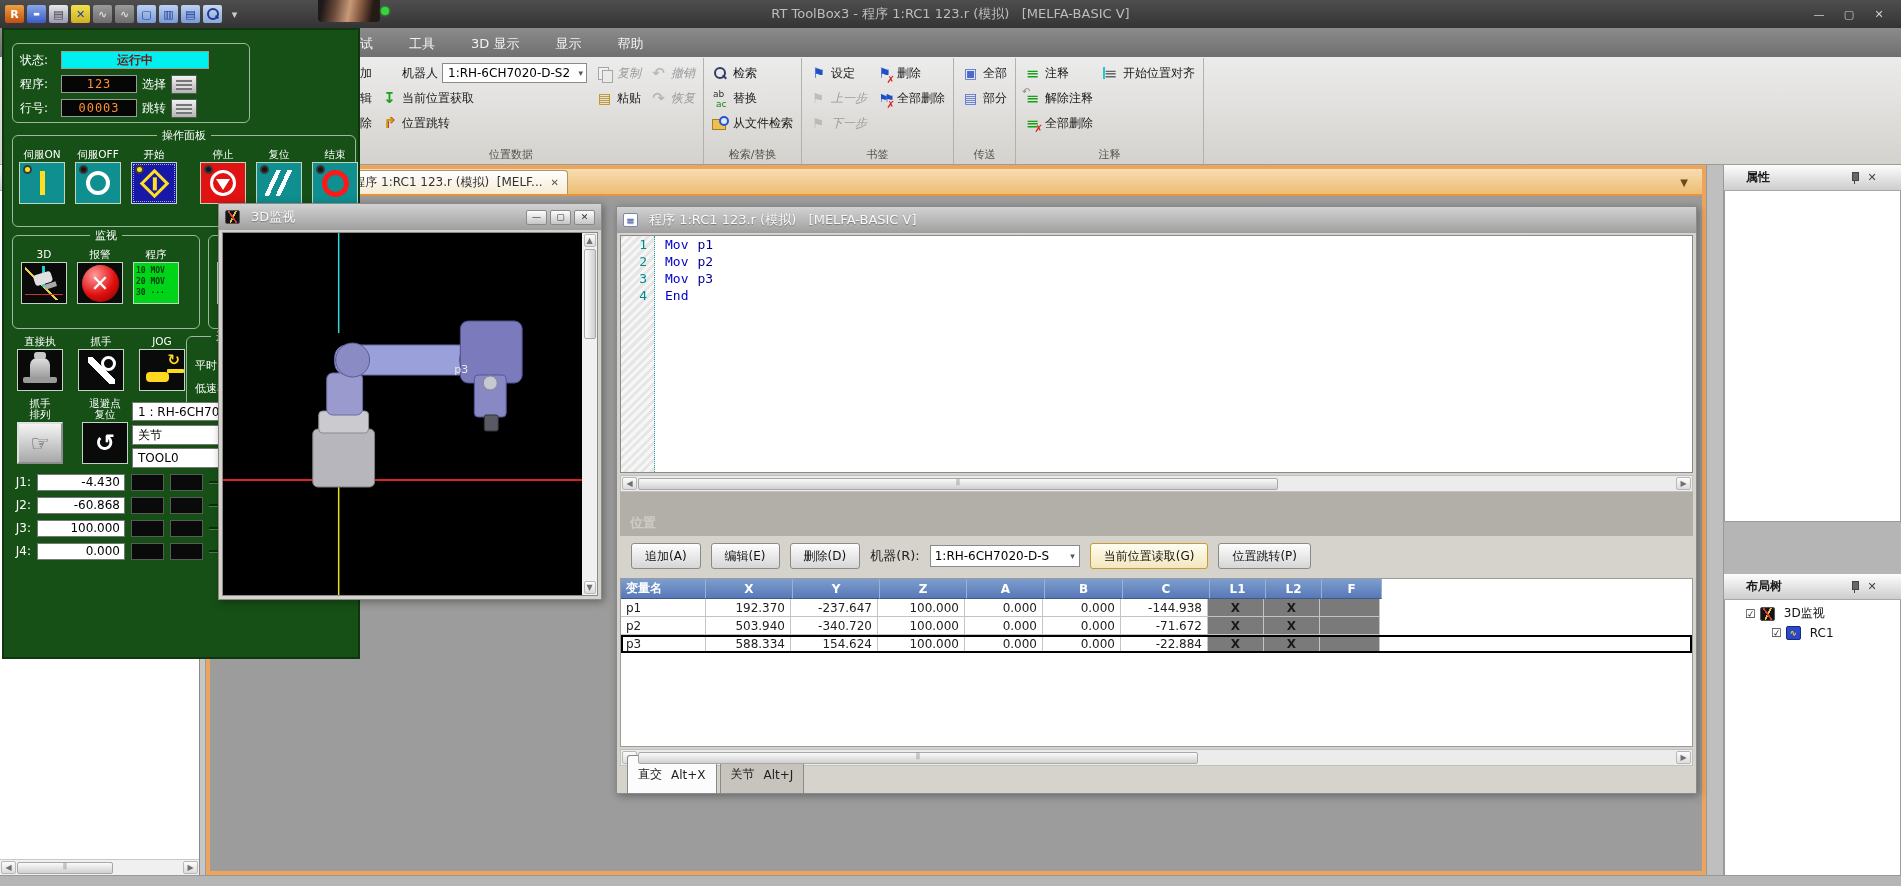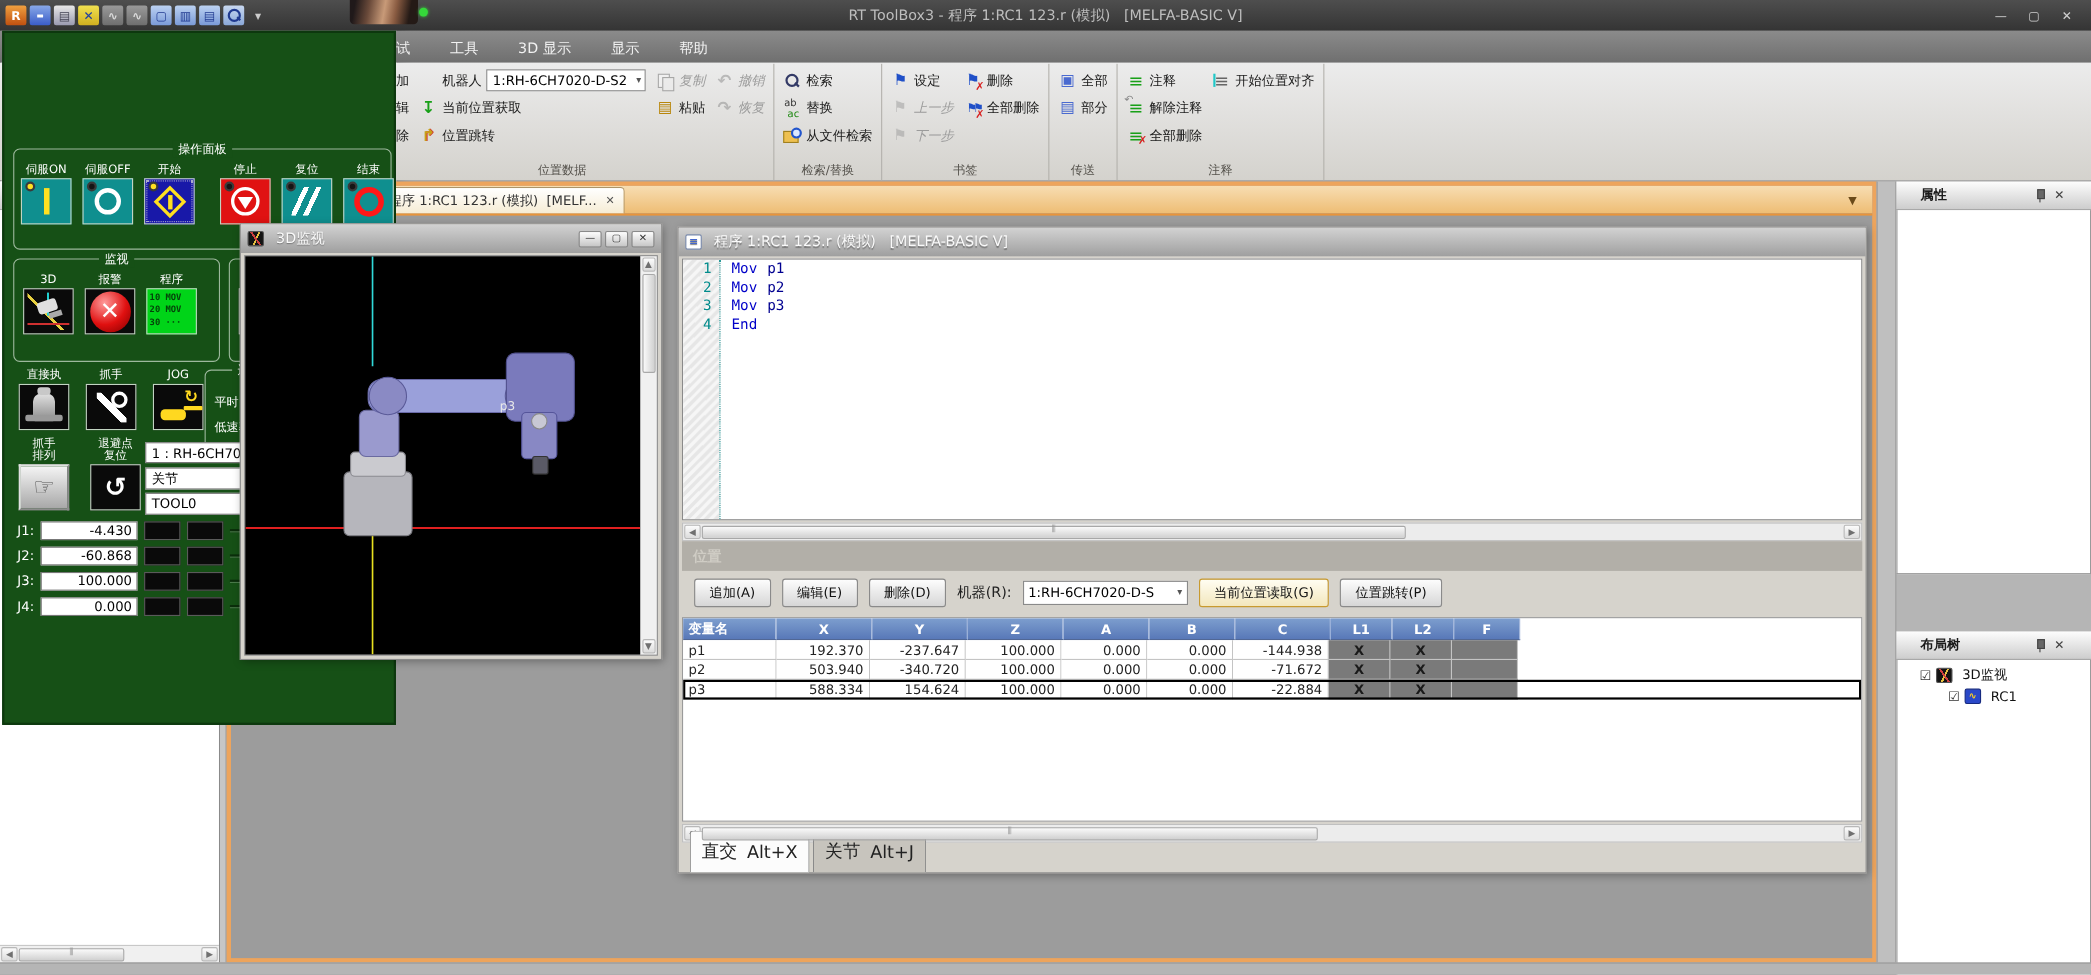--- a/index.html
+++ b/index.html
@@ -228,21 +228,21 @@
   #wprog { left:616px; top:206px; width:1081px; height:588px; z-index:1; display:flex; flex-direction:column; }
   .codewrap { height:238px; margin:2px 3px 0 3px; background:#fff; border:1px solid #8a8a8a; position:relative; overflow:hidden; }
   .gutterbg { position:absolute; left:0; top:0; bottom:0; width:34px;
     background:repeating-linear-gradient(135deg,#e6e6e6 0 3px,#f6f6f6 3px 6px); border-right:1px dotted #2a9a9a; }
   .cline { position:relative; height:17px; display:flex; align-items:center;
     font-family:"DejaVu Sans Mono","Liberation Mono",monospace; font-size:13px; }
   .lnum { width:30px; flex:none; text-align:right; color:#008b8b; padding-right:4px; position:relative; z-index:1; }
   .kw { color:#0000c8; margin-left:14px; }
   .codearg { color:#000090; margin-left:9px; }
   .hsb { height:17px; margin:0 3px; background:#ececec; border:1px solid #c0c0c0; display:flex; align-items:center; padding:0 1px; }
-  .band { height:27px; background:#b2afa8; margin:0 3px; display:flex; align-items:flex-end; padding:0 0 4px 10px; }
+  .band { height:44px; background:#b2afa8; margin:0 3px; display:flex; align-items:flex-end; padding:0 0 4px 10px; }
   .band-label { color:#cfccc4; font-weight:bold; font-size:13px; }
   .ptoolbar { height:40px; display:flex; align-items:center; gap:10px; padding-left:14px; }
   .pbtn { height:26px; padding:0 13px; background:linear-gradient(#fdfdfd,#d6d6d6); border:1px solid #8a8a8a;
     border-radius:3px; font-size:12px; display:flex; align-items:center; color:#111; }
   .pbtn.hl { border:1px solid #c89a30; background:linear-gradient(#fffdf2,#f3e7bd); }
   .rselect2 { height:22px; background:#fff; border:1px solid #8a8a8a; display:flex; align-items:center;
     width:150px; justify-content:space-between; padding:0 4px; color:#000; }
   .rselect2 .dd { font-size:9px; color:#555; }
   .tablewrap { flex:1; background:#fff; border:1px solid #9a9a9a; margin:2px 3px 0 3px; overflow:hidden; }
   .ptr { display:flex; }
@@ -259,21 +259,21 @@
   .vals .ptd:nth-of-type(4),.vals .ptd:nth-of-type(5){ width:78px; }
   .cl1,.cl2 { width:56px; }
   .cf { width:60px; }
   .phead .ptd:nth-of-type(1){width:85px} .phead .ptd:nth-of-type(2),.phead .ptd:nth-of-type(3),.phead .ptd:nth-of-type(4),.phead .ptd:nth-of-type(7){width:87px}
   .phead .ptd:nth-of-type(5),.phead .ptd:nth-of-type(6){width:78px}
   .phead .ptd:nth-of-type(8),.phead .ptd:nth-of-type(9){width:56px}
   .phead .ptd:nth-of-type(10){width:60px}
   .ptr.selected { outline:2px solid #000; outline-offset:-2px; }
   .btabs { height:27px; display:flex; align-items:flex-end; padding-left:10px; gap:3px; }
   .btab { height:38px; padding:0 10px; display:flex; gap:9px; align-items:center; border:1px solid #8a8a8a;
-    border-bottom:none; border-radius:3px 3px 0 0; background:#c7c4bd; font-size:16px; color:#222; }
+    border-bottom:none; border-radius:3px 3px 0 0; background:#c7c4bd; font-size:12px; color:#222; }
   .btab.active { background:#fcfcfc; }
 
   
   #oppanel { left:1325px; top:194px; width:362px; height:661px; z-index:6; display:flex; flex-direction:column;
     background:#c9c9c9; border:1px solid #6a6a6a; box-shadow:3px 3px 10px rgba(0,0,0,.4); }
   .opbody { flex:1; background:#165016; border:2px solid #0d380e; margin:1px; position:relative; color:#fff; }
   .gbox { position:absolute; border:1px solid #9db89d; border-radius:6px; }
   .glegend { position:absolute; top:-8px; left:50%; transform:translateX(-50%); background:#165016;
     padding:0 5px; font-size:11px; color:#fff; white-space:nowrap; }
   .oprow { display:flex; align-items:center; height:24px; padding:0 7px; gap:5px; font-size:12px; color:#fff; }
@@ -1033,20 +1033,38 @@
       </div>
     </div>
 </div>
 
 <div id="oppanel">
   <div class="wtitle">
     <span class="pre">1:RC1  模拟</span>
     <div class="wbtns"><span class="wb">✕</span></div>
   </div>
   <div class="opbody">
+    <div class="gbox statusbox">
+      <div class="oprow">
+        <span class="olabel">状态:</span>
+        <span class="ofield cyan">运行中</span>
+      </div>
+      <div class="oprow">
+        <span class="olabel">程序:</span>
+        <span class="ofield black">123</span>
+        <span>选择</span>
+        <span class="mbtn"></span>
+      </div>
+      <div class="oprow">
+        <span class="olabel">行号:</span>
+        <span class="ofield black">00003</span>
+        <span>跳转</span>
+        <span class="mbtn"></span>
+      </div>
+    </div>
     <div class="gbox opgrp">
       <span class="glegend">操作面板</span>
       <div class="oprow6">
 
       <div class="opcell">
             <span class="oplbl">伺服ON</span>
             <div class="opbtn" data-kind="servo-on">
               <span class="lamp"></span>
               <span class="glyph"></span>
 

